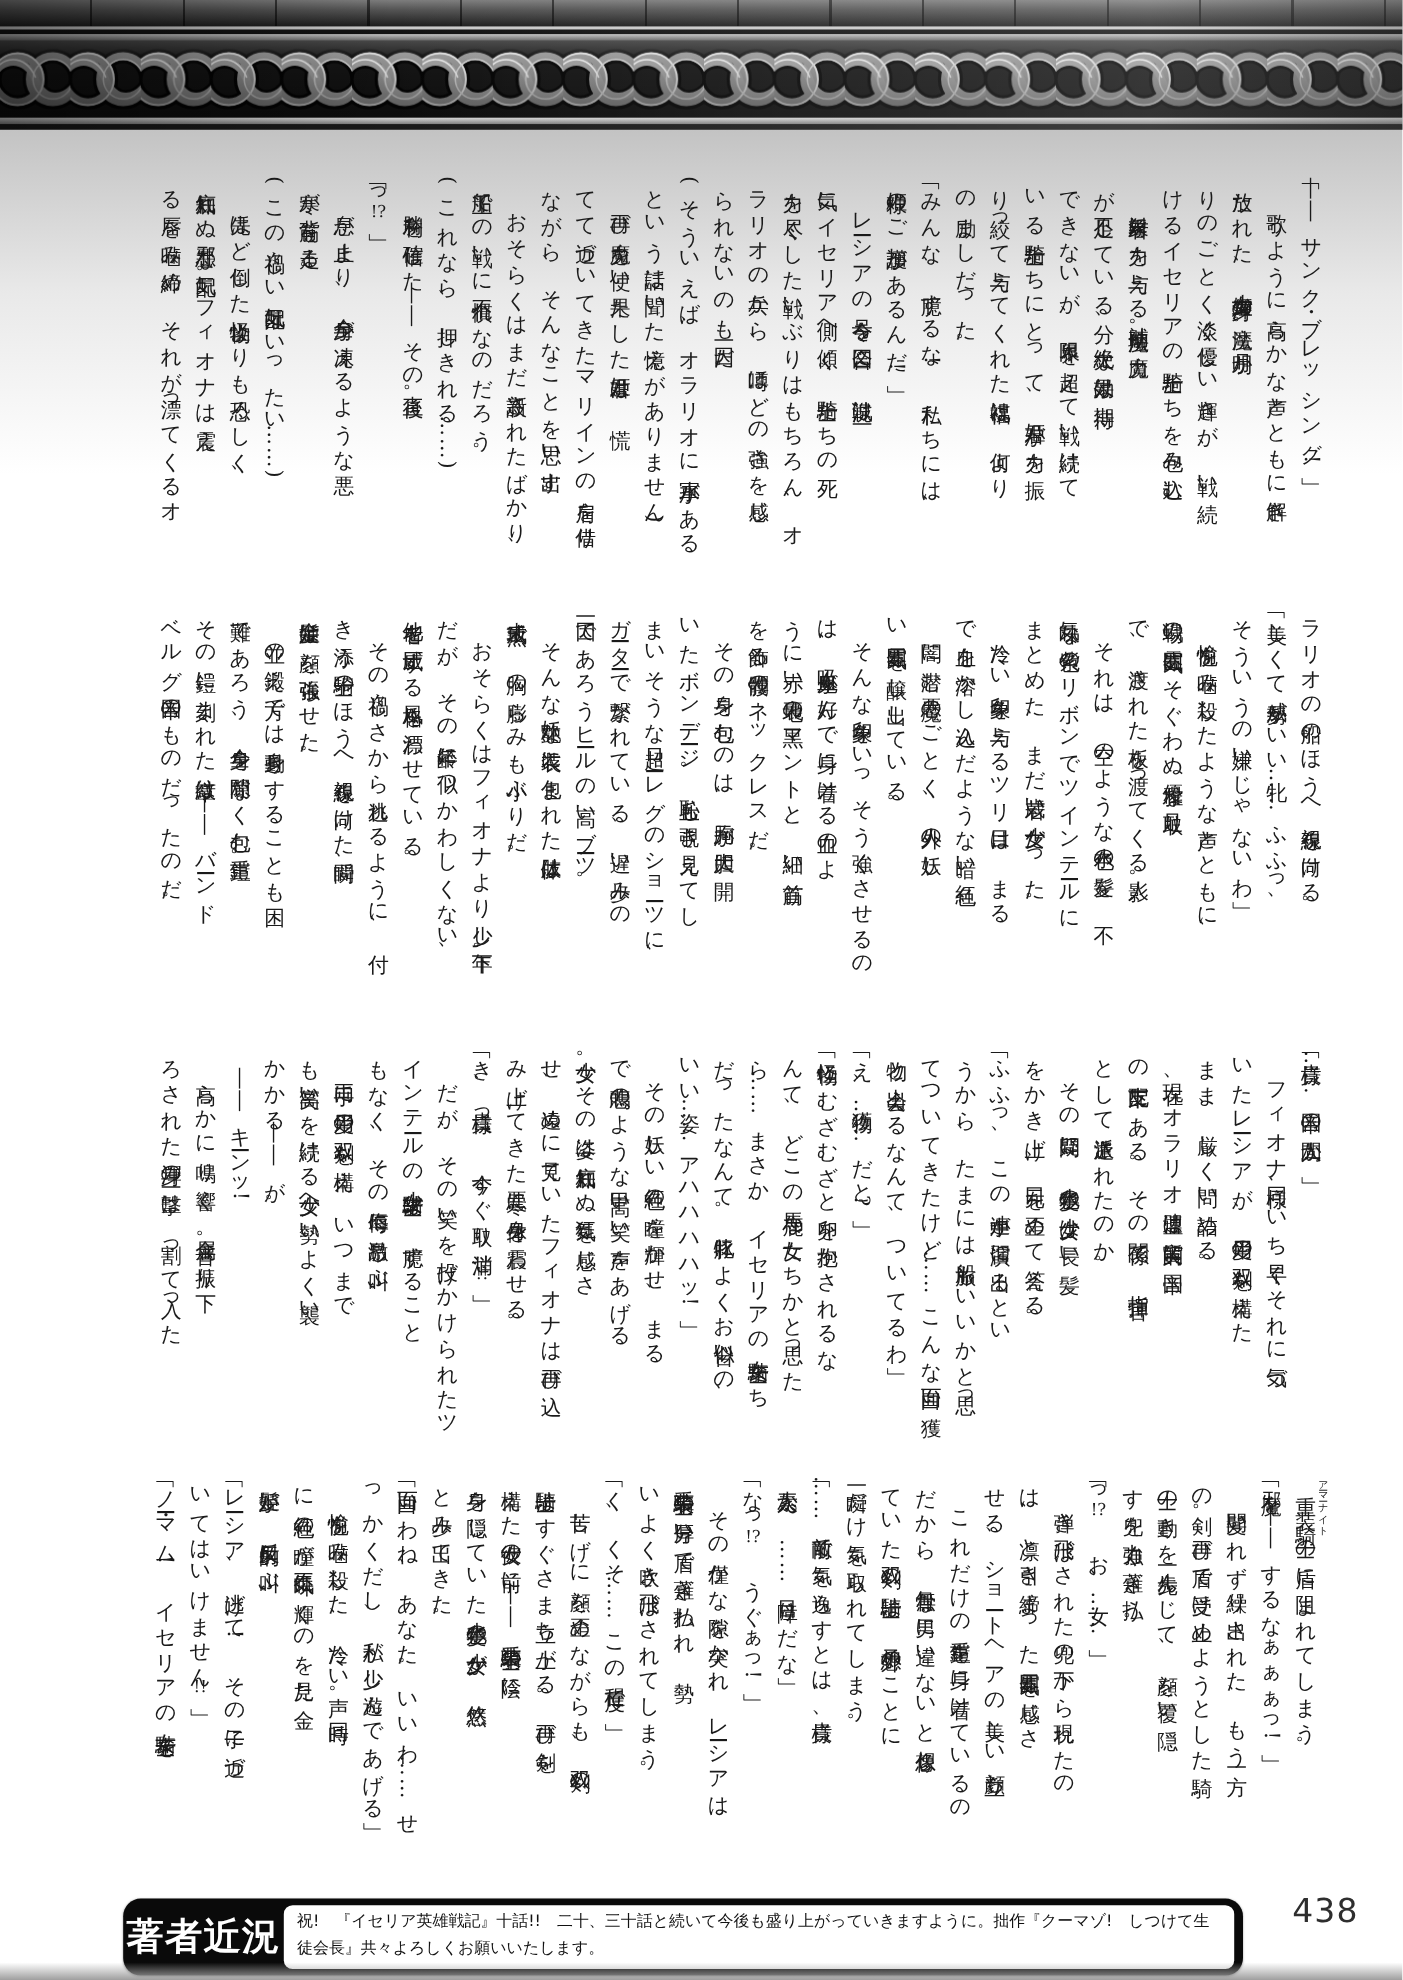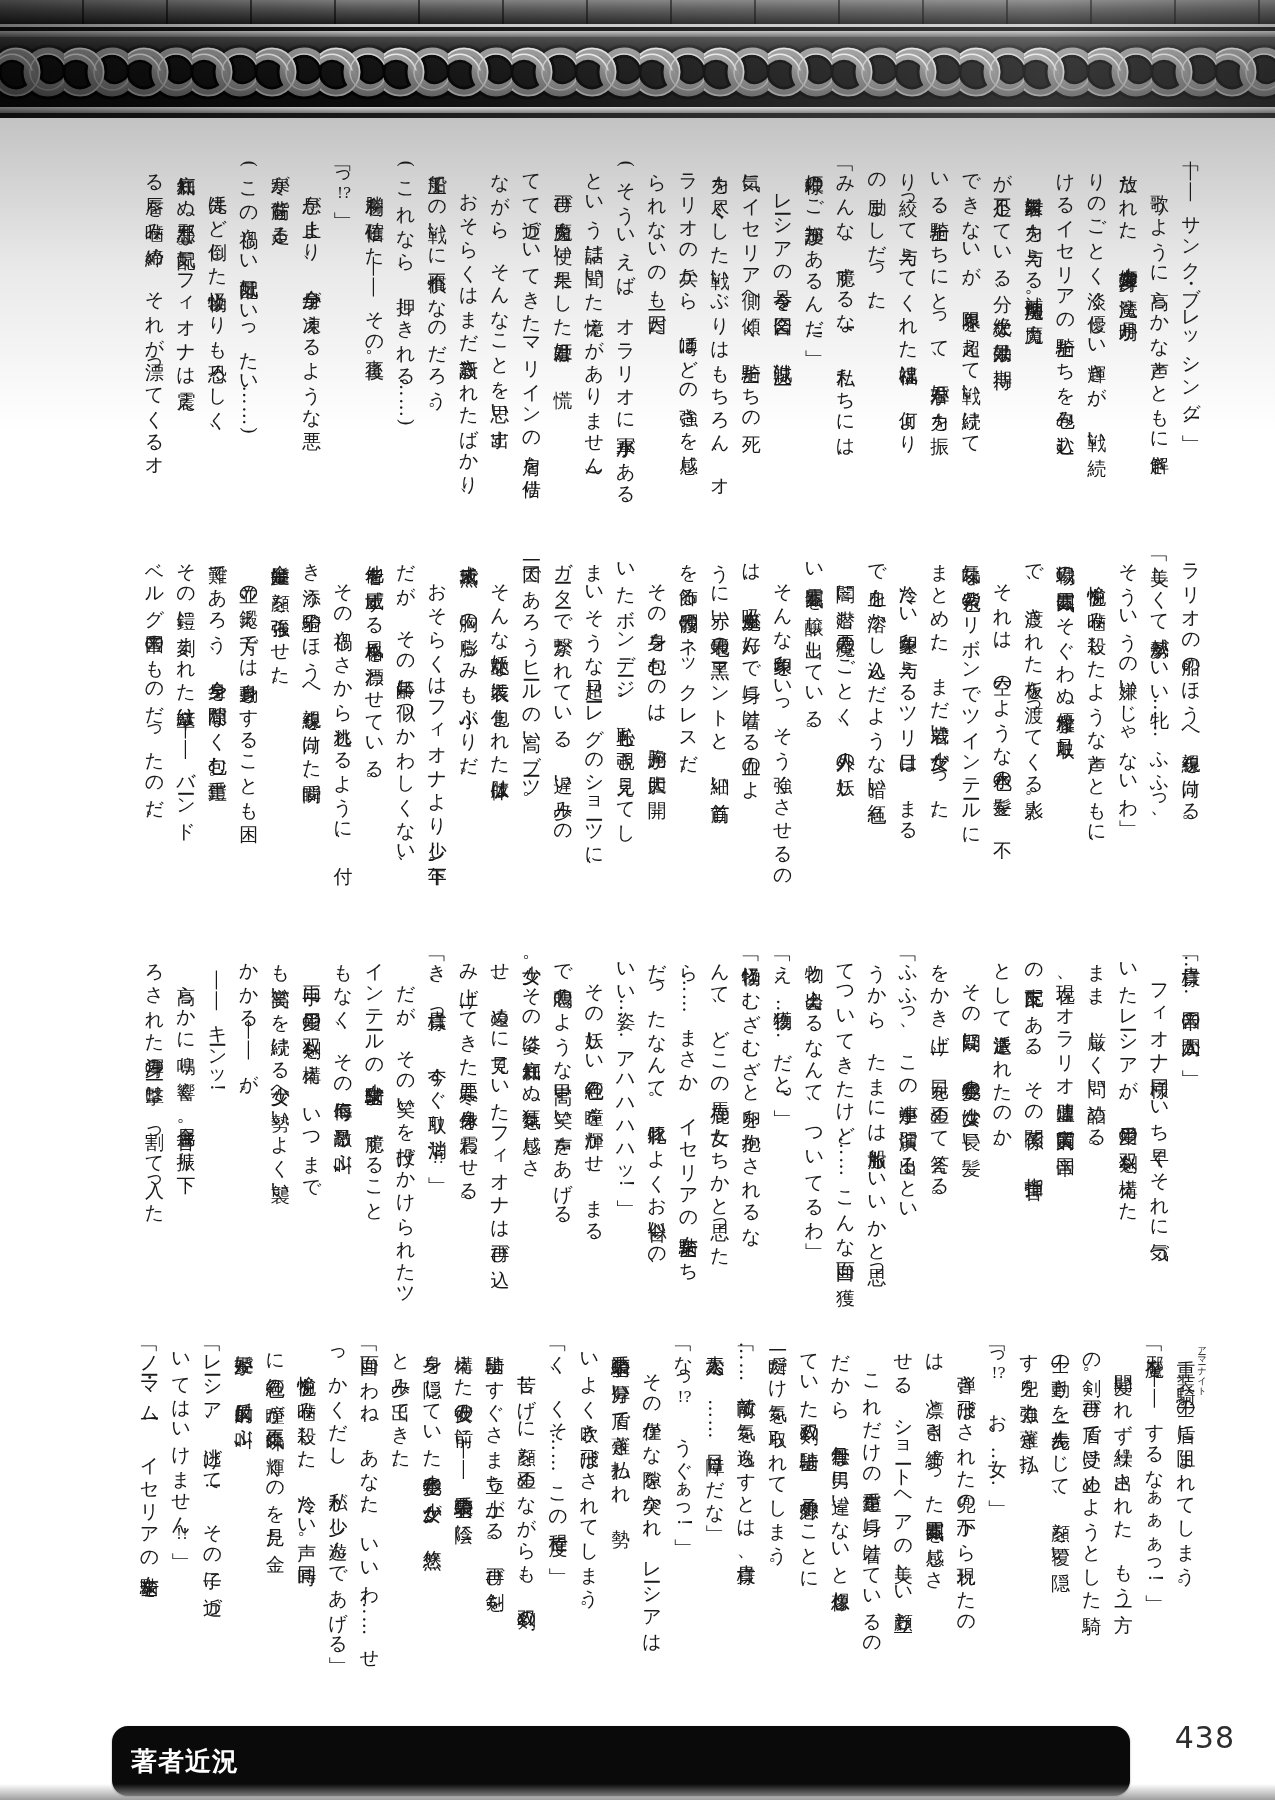--- a/index.html
+++ b/index.html
@@ -44,21 +44,21 @@
     font-family:"DejaVu Sans","Liberation Sans",sans-serif;
     font-size:30px;color:#2e2e2e;letter-spacing:1px;}
   .footer-bar{
     position:absolute;left:112px;top:1726px;width:1018px;height:70px;
     background:#0a0a0a;border-radius:16px;display:flex;align-items:center;
     box-shadow:0 1px 2px rgba(0,0,0,.4);
   }
   .footer-label{
     width:146px;text-align:center;color:#ffffff;
     font-family:"DejaVu Sans","Liberation Sans",sans-serif;
-    font-weight:bold;font-size:26px;letter-spacing:1px;flex:none;
+    font-weight:bold;font-size:34px;letter-spacing:1px;flex:none;
   }
   .footer-box{
     flex:1;margin:6px 8px 6px 0;background:#ffffff;border-radius:8px;
     padding:4px 12px;box-sizing:border-box;height:58px;overflow:hidden;
     font-size:14.5px;line-height:1.65;color:#111;
     font-family:"DejaVu Sans","Liberation Sans",sans-serif;
   }
 </style>
 </head>
 <body>
@@ -237,15 +237,16 @@
     <div class="col">髪姫が、反射的に叫ぶ。</div>
     <div class="col">「レーシア、逃げて!　その子に近づ</div>
     <div class="col">いてはいけません<span class="tcy">!!</span>」</div>
     <div class="col">「ノー・マム!　イセリアの女騎士を</div>
   </div>
 
 <div class="page-number">438</div>
 
 <div class="footer-bar">
   <div class="footer-label">著者近況</div>
+  <div class="footer-box">祝!　『イセリア英雄戦記』十話!!　二十、三十話と続いて今後も盛り上がっていきますように。拙作『クーマゾ!　しつけて生徒会長』共々よろしくお願いいたします。</div>
 </div>
 
 <div class="bottom-shade"></div>
 
 </body></html>

